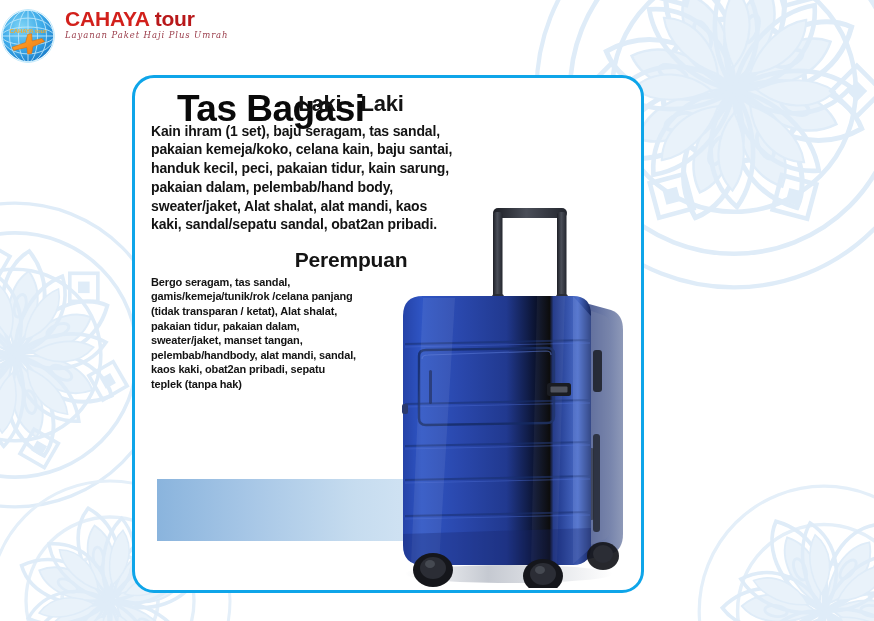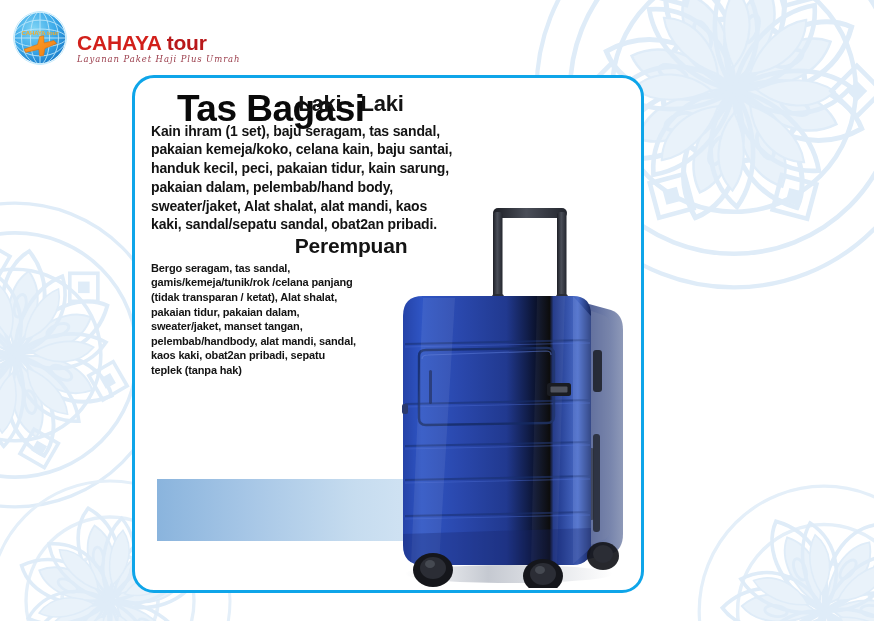--- a/index.html
+++ b/index.html
@@ -30,25 +30,25 @@
     pointer-events: none;
   }
   .orn-tr { right: -70px; top: -120px; width: 420px; height: 420px; }
   .orn-l  { left: -150px; top: 190px; width: 330px; height: 330px; }
   .orn-bl { left: -40px; bottom: -130px; width: 300px; height: 300px; }
   .orn-br { right: -110px; bottom: -150px; width: 320px; height: 320px; }
 
   
   #brand-header {
     position: absolute;
-    left: 12px;
+    left: 0;
     top: 8px;
     height: 58px;
     display: flex;
-    align-items: flex-end;
+    align-items: flex-start;
     gap: 9px;
   }
   #logo-mark {
     width: 56px;
     height: 56px;
     flex: 0 0 56px;
     position: relative;
   }
   #brand-text {
     display: flex;
@@ -115,20 +115,21 @@
   .section-body {
     font-size: 14px;
     font-weight: bold;
     color: #131313;
     line-height: 1.34;
     margin: 0;
     letter-spacing: -0.15px;
     white-space: pre-line;
   }
   #section-perempuan {
+    margin-top: 14px;
   }
   #section-perempuan .section-heading { font-size: 21px; margin-bottom: 3px; }
   #section-perempuan .section-body { font-size: 11px; line-height: 1.33; }
 
   
   #banner-tas-bagasi {
     position: absolute;
     left: 22px;
     top: 401px;
     width: 320px;

